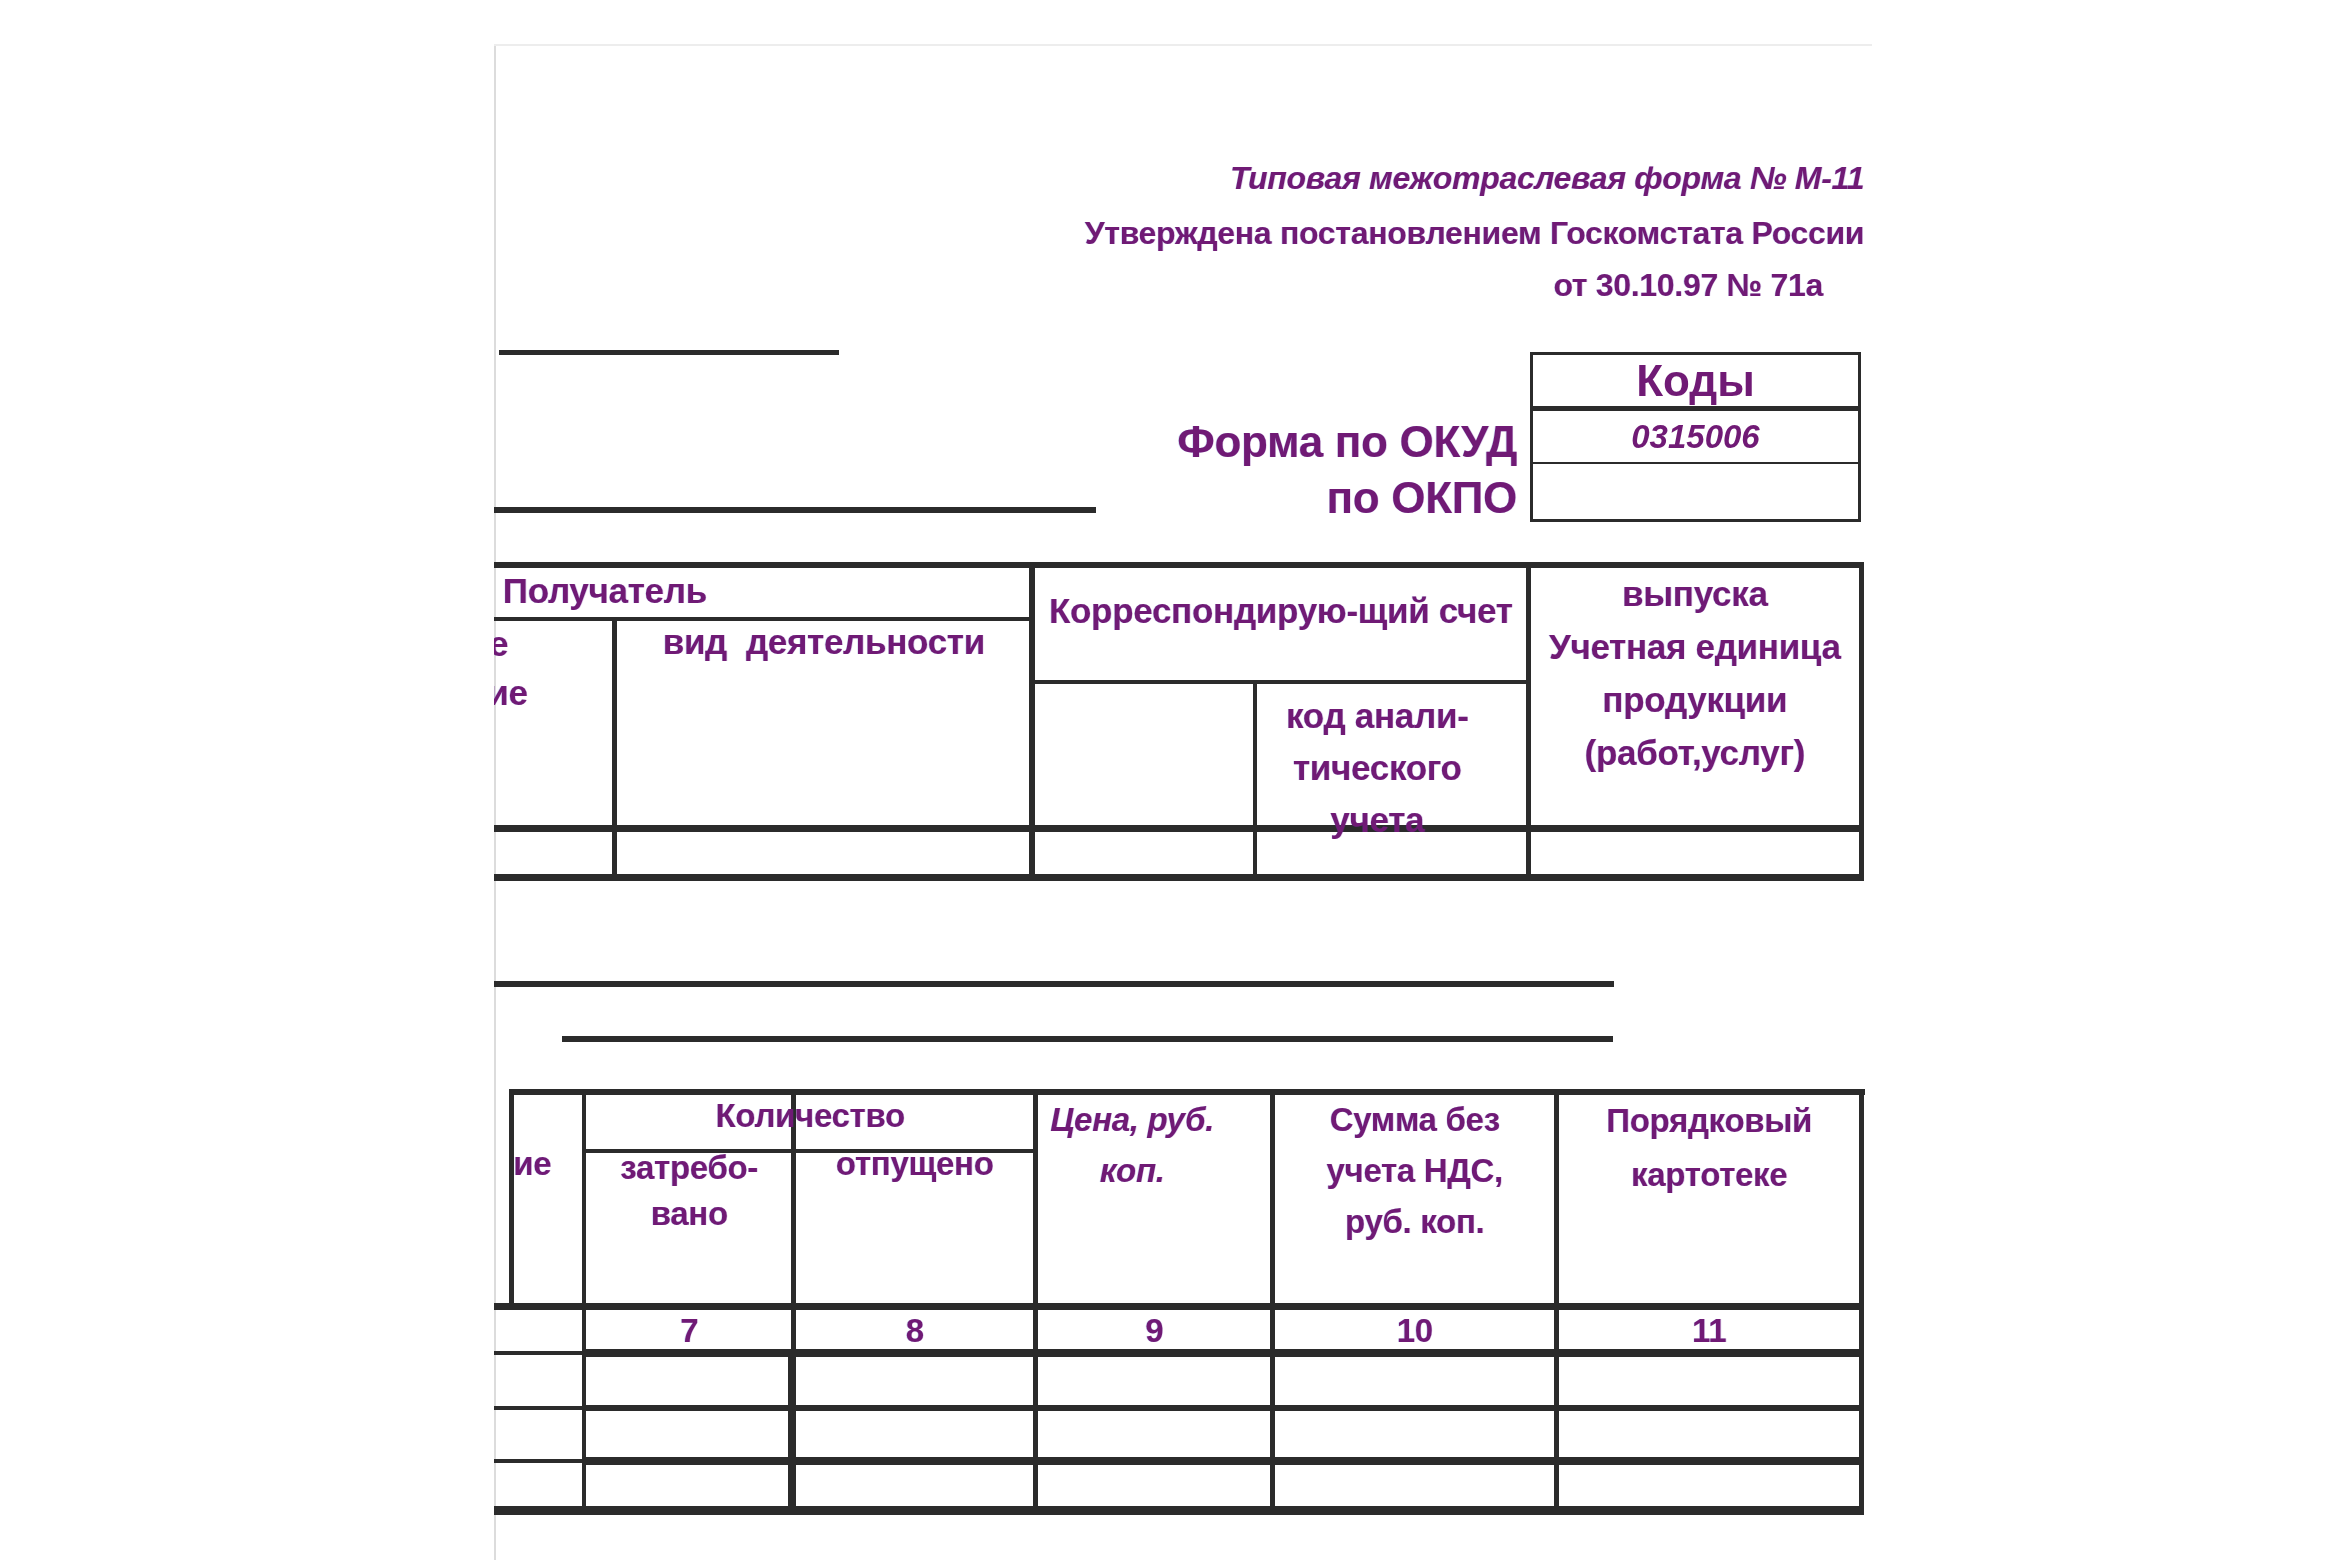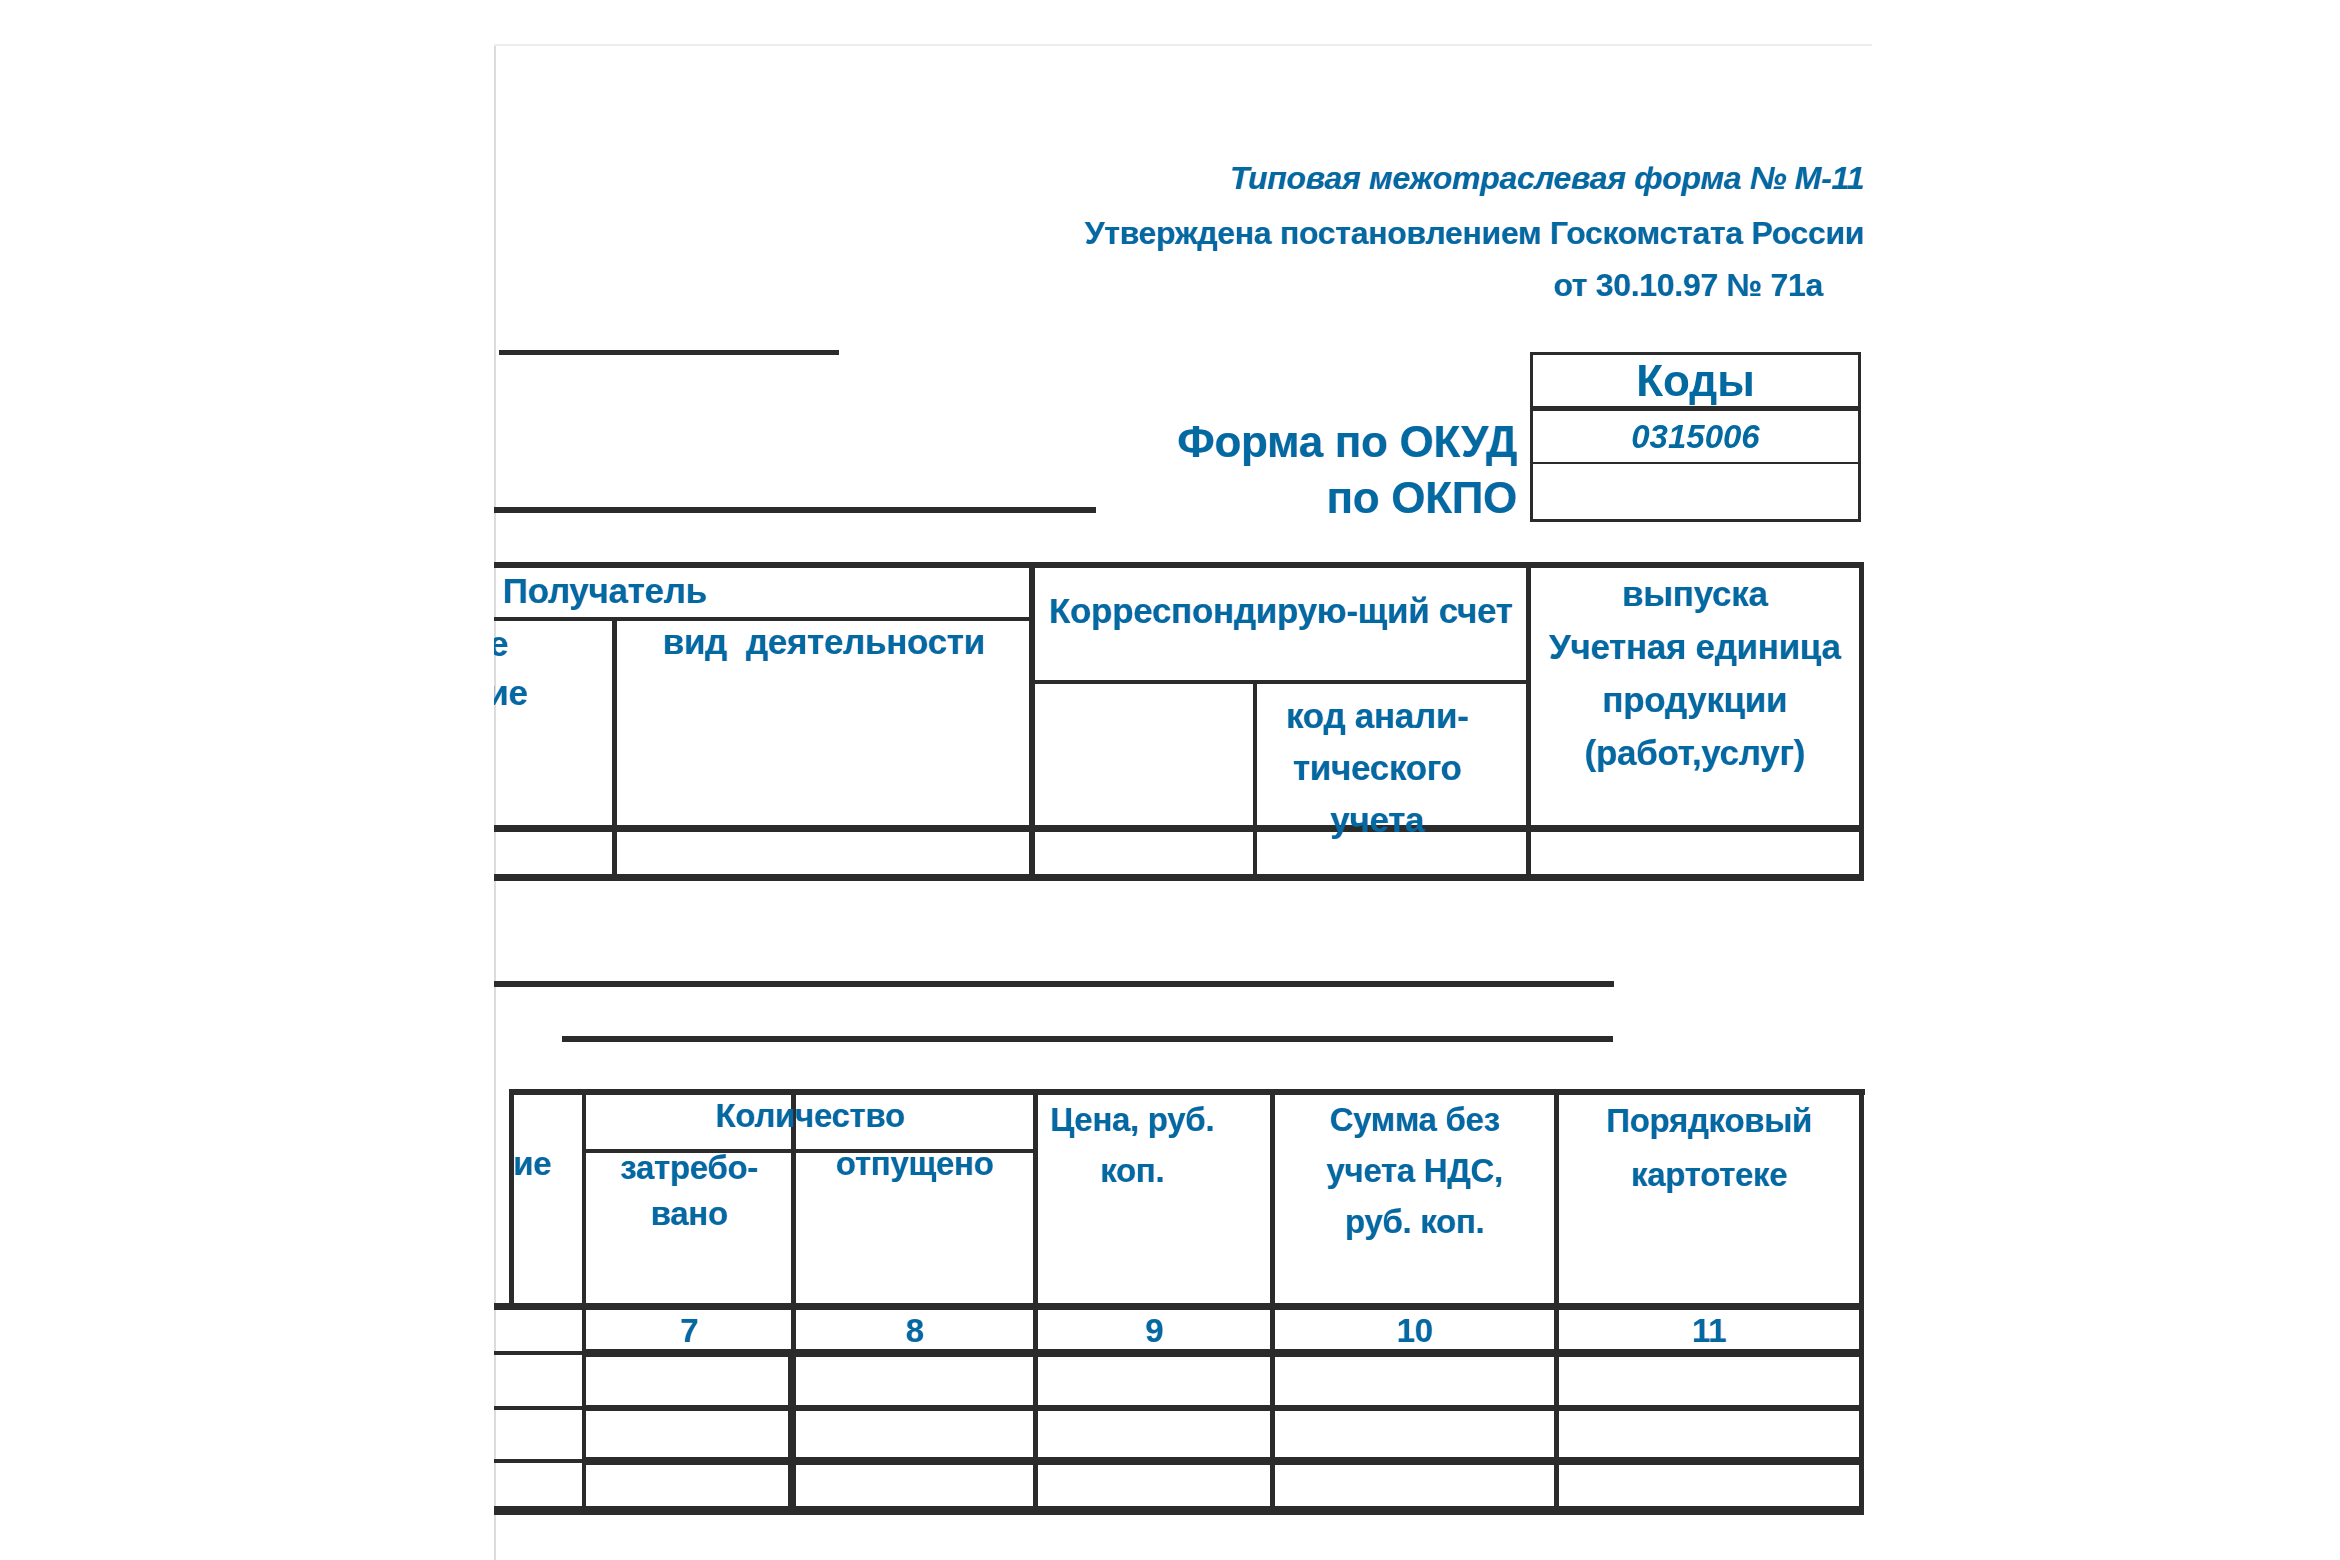--- a/index.html
+++ b/index.html
@@ -1,17 +1,17 @@
 <!DOCTYPE html>
 <html><head>
 <meta charset="utf-8">
 <style>
   html,body{margin:0;padding:0;background:#ffffff;}
   #canvas{position:relative;width:2341px;height:1560px;background:#ffffff;overflow:hidden;
-          font-family:"Liberation Sans",sans-serif;color:#0369a1;}
+          font-family:"Liberation Sans",sans-serif;color:#701a75;}
   #page{position:absolute;left:494px;top:44px;width:1378px;height:1517px;background:#ffffff;overflow:hidden;}
   .hline,.vline{position:absolute;background:#2b2b2b;}
   .faint{background:#dcdcdc;}
   .faint-h{background:#ededed;}
   .t{position:absolute;font-weight:bold;white-space:pre;letter-spacing:-0.3px;
      text-shadow:0.6px 0 0.6px rgba(110,50,170,.25), -0.6px 0 0.6px rgba(30,80,200,.2);}
   .cblock{position:absolute;text-align:center;font-weight:bold;letter-spacing:-0.3px;
      text-shadow:0.6px 0 0.6px rgba(110,50,170,.25), -0.6px 0 0.6px rgba(30,80,200,.2);}
   .cblock div{white-space:pre;}
   .fs33{font-size:32px;line-height:51px;}
@@ -125,21 +125,21 @@
       <div class="cblock fs34" style="left:99px;top:7.8px;width:448px;">
         <div>Количество</div>
       </div>
       <div class="cblock fs34" style="left:99px;top:56px;width:206px;line-height:46px;">
         <div>затребо-</div>
         <div>вано</div>
       </div>
       <div class="cblock fs34" style="left:309px;top:56px;width:237px;">
         <div>отпущено</div>
       </div>
-      <div class="cblock fs34" style="left:551px;top:4.9px;width:188px;line-height:51px;">
+      <div class="cblock fs34" style="left:551px;top:4.9px;width:188px;line-height:51px;font-style:italic;">
         <div>Цена, руб.</div>
         <div>коп.</div>
       </div>
       <div class="cblock fs34" style="left:788px;top:4.9px;width:279px;line-height:51px;">
         <div>Сумма без</div>
         <div>учета НДС,</div>
         <div>руб. коп.</div>
       </div>
       <div class="cblock fs34" style="left:1072px;top:4.9px;width:300px;line-height:54px;">
         <div>Порядковый</div>

